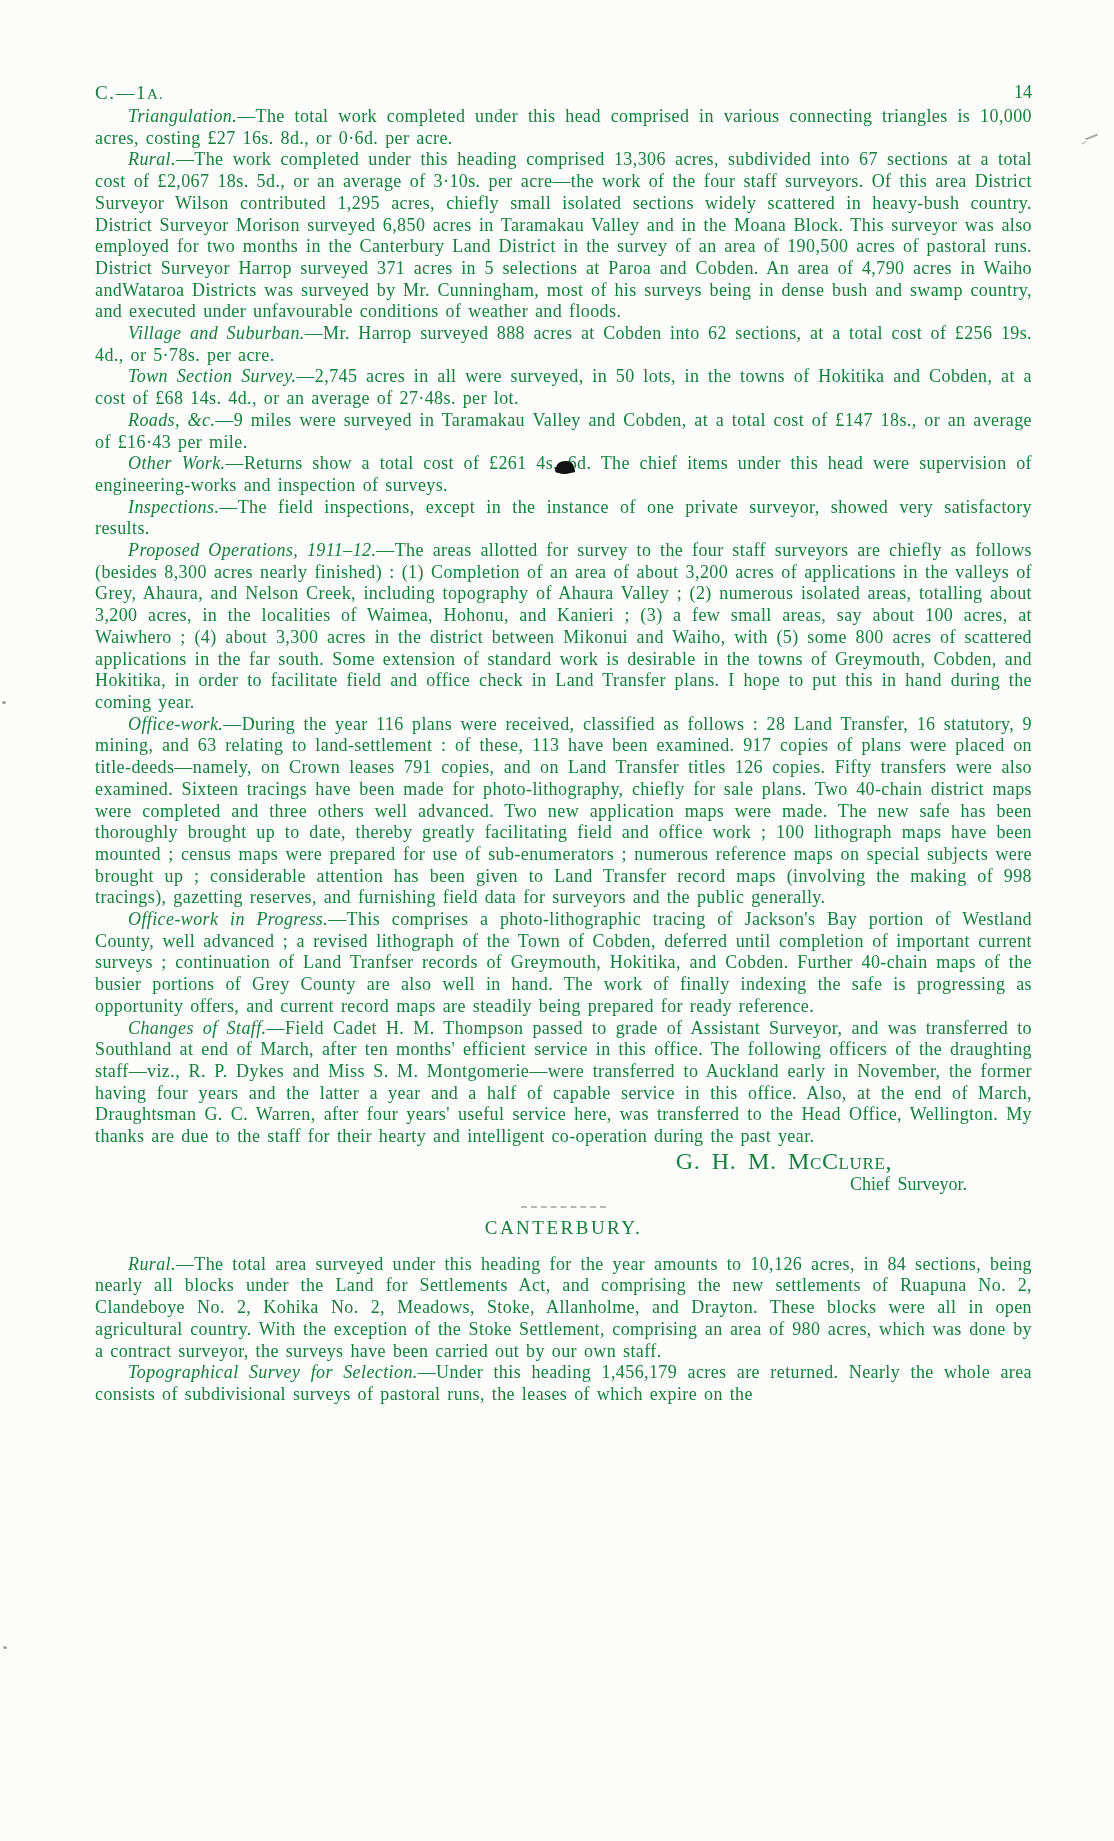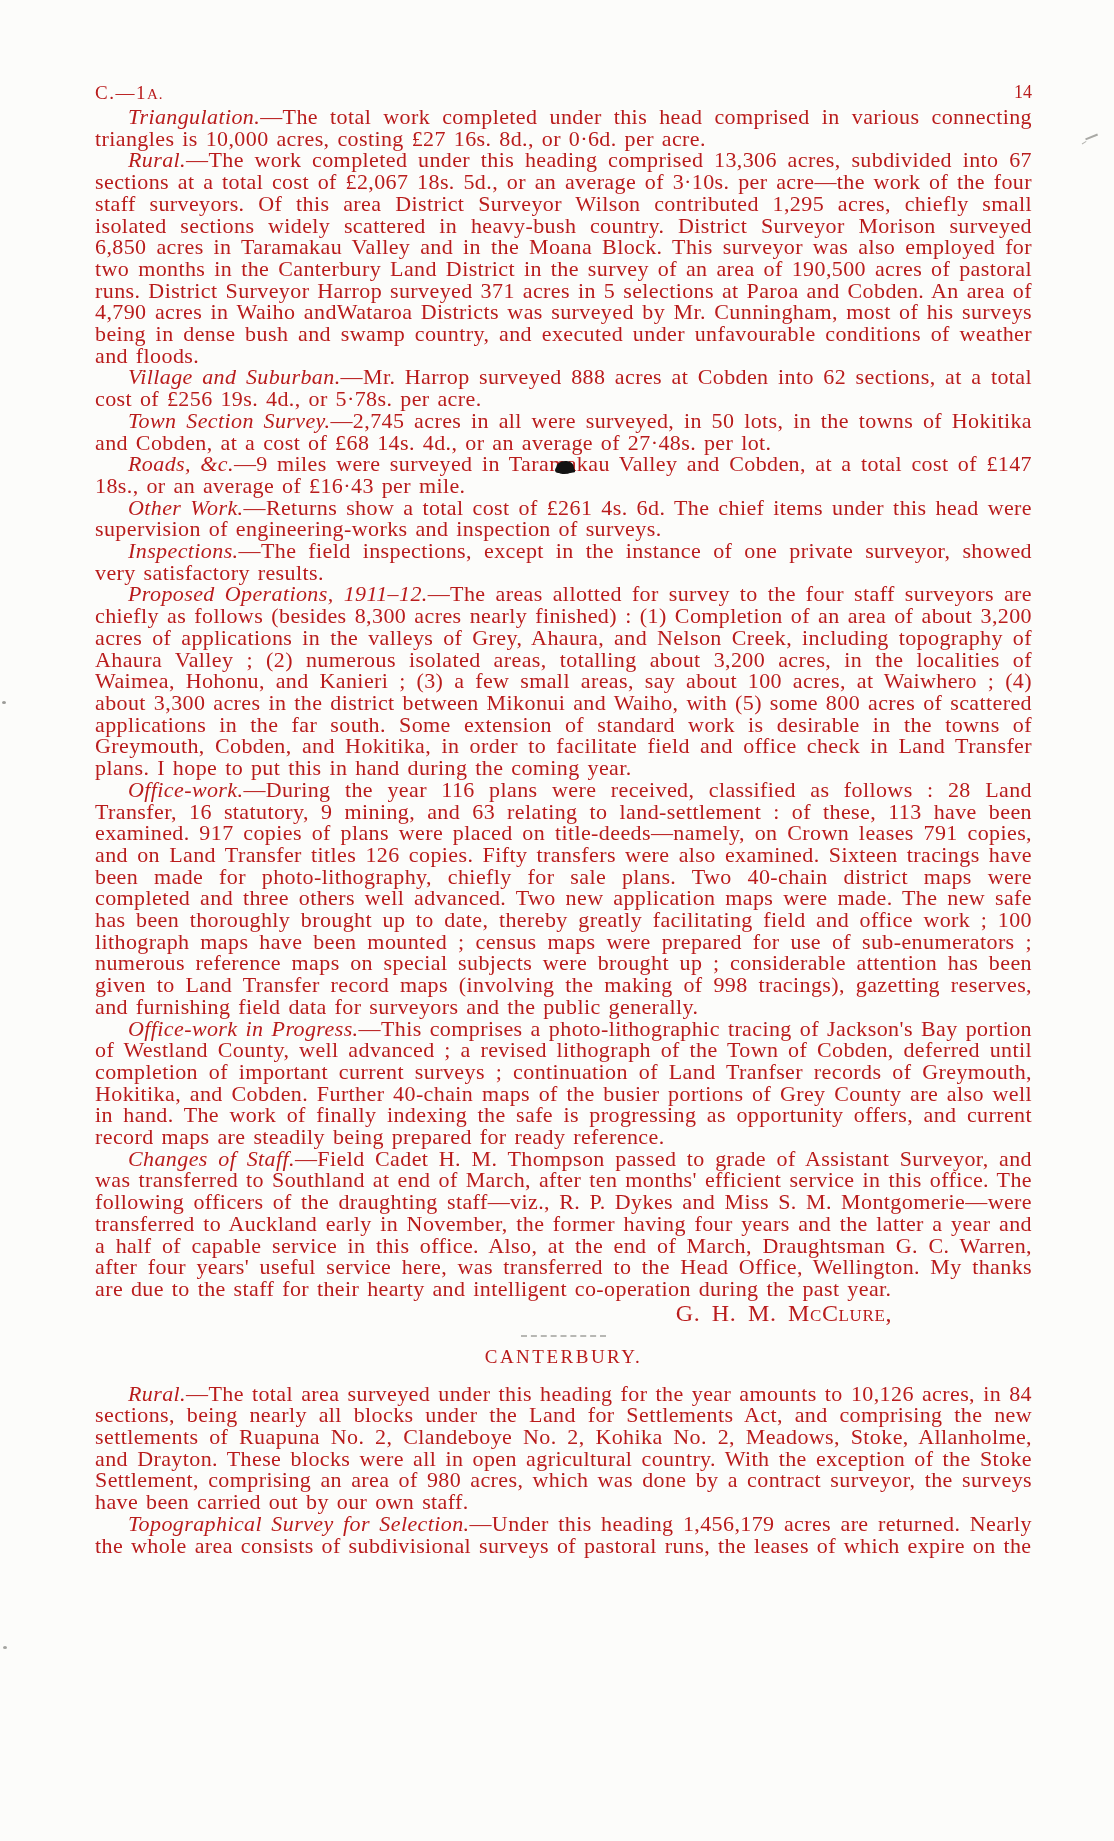--- a/index.html
+++ b/index.html
@@ -2,21 +2,21 @@
 <html lang="en"><head>
 <meta charset="utf-8">
 <title>Document</title>
 <style>
   html, body { margin: 0; padding: 0; background: #ffffff; }
   .page {
     position: relative;
     width: 1114px;
     height: 1841px;
     background: #fcfcfa;
-    color: #b91c1c;
+    color: #15803d;
     font-family: "Liberation Serif", serif;
     overflow: hidden;
   }
   .content {
     position: absolute;
     left: 95px;
     top: 82px;
     width: 937px;
   }
   .header-row {
@@ -40,21 +40,21 @@
   .section-heading {
     text-align: center;
     font-size: 19px;
     letter-spacing: 2.5px;
     margin: 36px 0 14px 0;
     line-height: 24px;
   }
   .section-heading.second { margin-top: 8px; }
   p.para {
     margin: 0;
-    font-size: 22px;
+    font-size: 18px;
     line-height: 21.7px;
     text-align: justify;
     text-indent: 33px;
     word-spacing: 2px;
     letter-spacing: 0.4px;
     hyphens: auto;
     -webkit-hyphens: auto;
   }
   p.para .lead { font-style: italic; }
   .signature { margin-top: 2px; }
@@ -141,20 +141,21 @@
     <p class="para"><span class="lead">Roads, &amp;c.</span><span>—9 miles were surveyed in Taramakau Valley and Cobden, at a total cost of £147 18s., or an average of £16·43 per mile.</span></p>
     <p class="para"><span class="lead">Other Work.</span><span>—Returns show a total cost of £261 4s. 6d.  The chief items under this head were supervision of engineering-works and inspection of surveys.</span></p>
     <p class="para"><span class="lead">Inspections.</span><span>—The field inspections, except in the instance of one private surveyor, showed very satisfactory results.</span></p>
     <p class="para"><span class="lead">Proposed Operations, 1911–12.</span><span>—The areas allotted for survey to the four staff surveyors are chiefly as follows (besides 8,300 acres nearly finished) : (1) Completion of an area of about 3,200 acres of applications in the valleys of Grey, Ahaura, and Nelson Creek, including topography of Ahaura Valley ; (2) numerous isolated areas, totalling about 3,200 acres, in the localities of Waimea, Hohonu, and Kanieri ; (3) a few small areas, say about 100 acres, at Waiwhero ; (4) about 3,300 acres in the district between Mikonui and Waiho, with (5) some 800 acres of scattered applications in the far south.  Some extension of standard work is desirable in the towns of Greymouth, Cobden, and Hokitika, in order to facilitate field and office check in Land Transfer plans.  I hope to put this in hand during the coming year.</span></p>
     <p class="para"><span class="lead">Office-work.</span><span>—During the year 116 plans were received, classified as follows :  28 Land Transfer, 16 statutory, 9 mining, and 63 relating to land-settlement :  of these, 113 have been examined.  917 copies of plans were placed on title-deeds—namely, on Crown leases 791 copies, and on Land Transfer titles 126 copies.  Fifty transfers were also examined.  Sixteen tracings have been made for photo-lithography, chiefly for sale plans.  Two 40-chain district maps were completed and three others well advanced.  Two new application maps were made.  The new safe has been thoroughly brought up to date, thereby greatly facilitating field and office work ;  100 lithograph maps have been mounted ; census maps were prepared for use of sub-enumerators ;  numerous reference maps on special subjects were brought up ;  considerable attention has been given to Land Transfer record maps (involving the making of 998 tracings), gazetting reserves, and furnishing field data for surveyors and the public generally.</span></p>
     <p class="para"><span class="lead">Office-work in Progress.</span><span>—This comprises a photo-lithographic tracing of Jackson's Bay portion of Westland County, well advanced ;  a revised lithograph of the Town of Cobden, deferred until completion of important current surveys ;  continuation of Land Tranfser records of Greymouth, Hokitika, and Cobden.  Further 40-chain maps of the busier portions of Grey County are also well in hand.  The work of finally indexing the safe is progressing as opportunity offers, and current record maps are steadily being prepared for ready reference.</span></p>
     <p class="para"><span class="lead">Changes of Staff.</span><span>—Field Cadet H. M. Thompson passed to grade of Assistant Surveyor, and was transferred to Southland at end of March, after ten months' efficient service in this office.  The following officers of the draughting staff—viz., R. P. Dykes and Miss S. M. Montgomerie—were transferred to Auckland early in November, the former having four years and the latter a year and a half of capable service in this office.  Also, at the end of March, Draughtsman G. C. Warren, after four years' useful service here, was transferred to the Head Office, Wellington.  My thanks are due to the staff for their hearty and intelligent co-operation during the past year.</span></p>
 
     <div class="signature">
       <div class="sig-name">G. H. M. McClure,</div>
+      <div class="sig-title">Chief Surveyor.</div>
     </div>
 
     <hr class="section-divider">
 
     <div class="section-heading second">CANTERBURY.</div>
 
     <p class="para"><span class="lead">Rural.</span><span>—The total area surveyed under this heading for the year amounts to 10,126 acres, in 84 sections, being nearly all blocks under the Land for Settlements Act, and comprising the new settlements of Ruapuna No. 2, Clandeboye No. 2, Kohika No. 2, Meadows, Stoke, Allanholme, and Drayton.  These blocks were all in open agricultural country.  With the exception of the Stoke Settlement, comprising an area of 980 acres, which was done by a contract surveyor, the surveys have been carried out by our own staff.</span></p>
     <p class="para"><span class="lead">Topographical Survey for Selection.</span><span>—Under this heading 1,456,179 acres are returned.  Nearly the whole area consists of subdivisional surveys of pastoral runs, the leases of which expire on the</span></p>
 
   </div>

